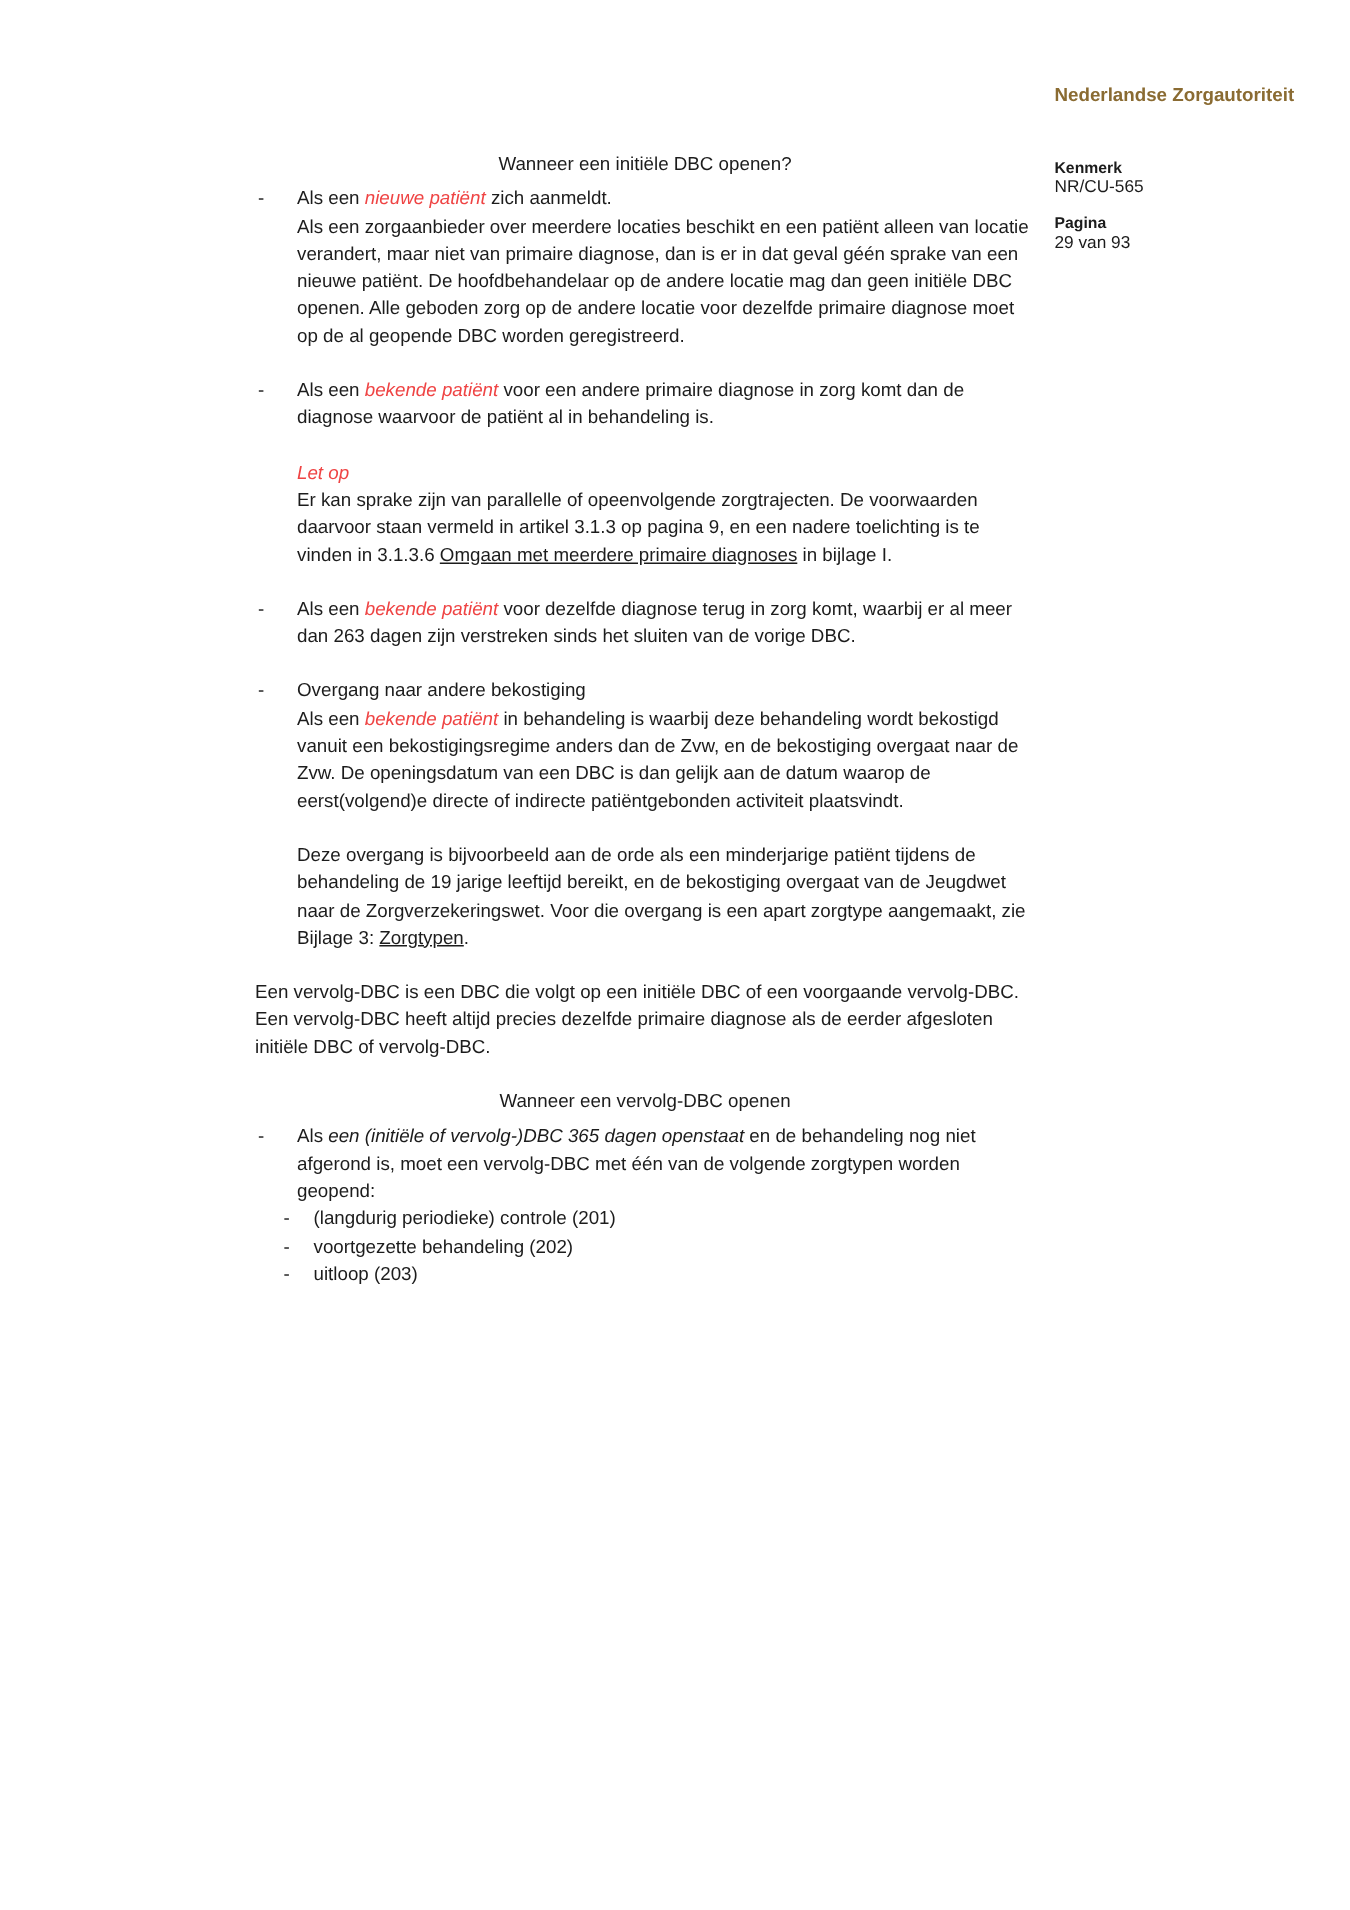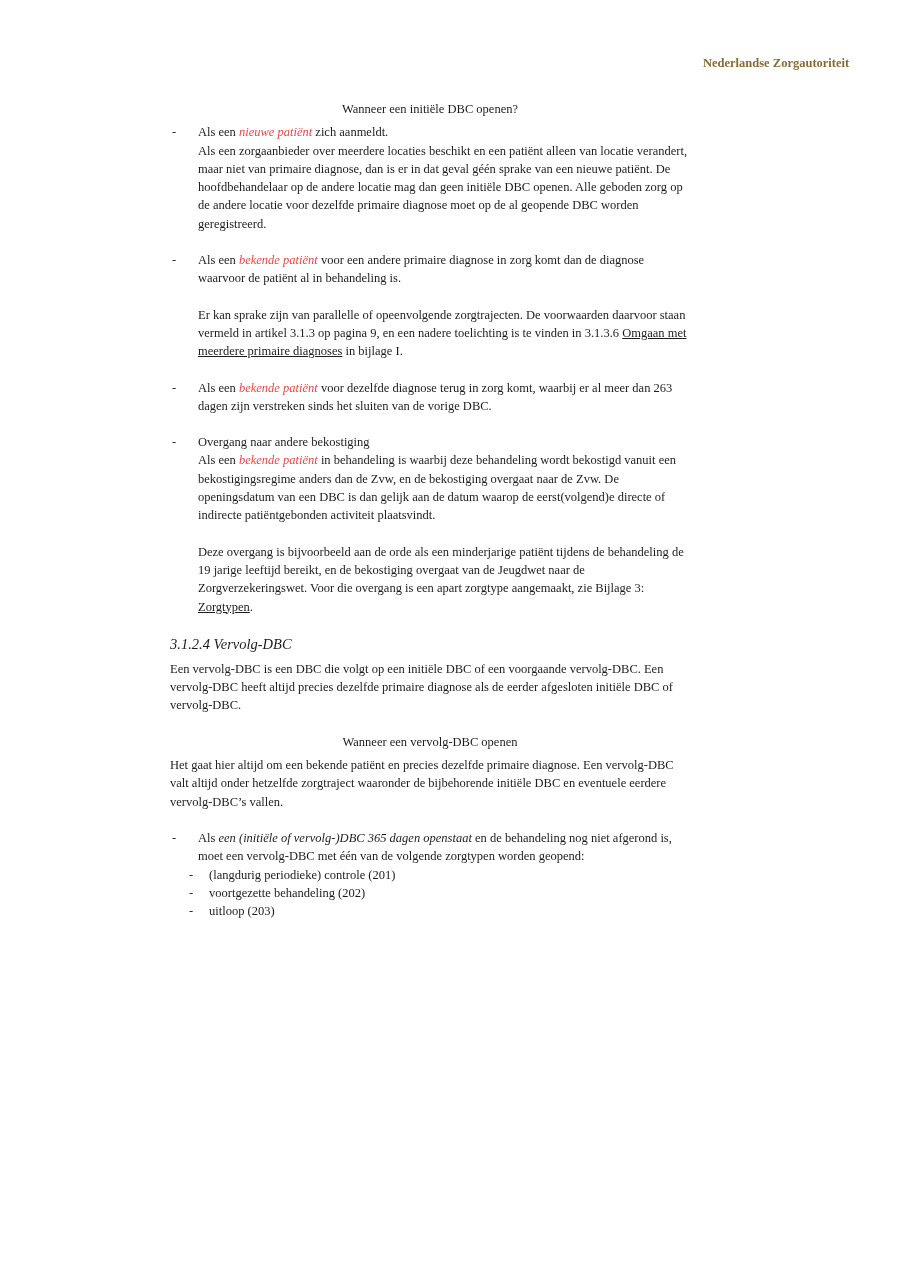--- a/index.html
+++ b/index.html
@@ -1,20 +1,20 @@
 <!DOCTYPE html>
 <html><head>
 <meta charset="utf-8">
 <style>
   html,body{margin:0;padding:0;background:#ffffff;}
   .page{
     position:relative;
     width:888px;height:1273px;
     background:#ffffff;
-    font-family:Liberation Serif, serif;
+    font-family:Liberation Sans, sans-serif;
     color:#1c1c1c;
     overflow:hidden;
   }
   .brand{
     position:absolute;left:703px;top:56px;
     font-size:12.5px;font-weight:bold;color:#8a6b32;
     white-space:nowrap;
   }
   .meta{position:absolute;left:703px;top:106px;}
   .meta-label{font-weight:bold;font-size:10.5px;line-height:13px;}
@@ -35,66 +35,71 @@
   .link{text-decoration:underline;color:#1c1c1c;cursor:pointer;}
   .sec-head{font-style:italic;font-size:14.5px;line-height:20px;margin-bottom:6px;}
 </style>
 </head>
 <body>
 
 <div class="page">
 
   <div class="brand">Nederlandse Zorgautoriteit</div>
 
+  <div class="meta">
+    <div class="meta-label">Kenmerk</div>
+    <div class="meta-value">NR/CU-565</div>
+    <div class="meta-label">Pagina</div>
+    <div class="meta-value">29 van 93</div>
+  </div>
 
   <div class="content">
 
     <div class="q-head">Wanneer een initiële DBC openen?</div>
 
     <div class="bullet blk">
       <span class="dash">-</span>
       <div>
         <div><span>Als een </span><span class="em-gray">nieuwe patiënt</span><span> zich aanmeldt.</span></div>
         <div>Als een zorgaanbieder over meerdere locaties beschikt en een patiënt alleen van locatie verandert, maar niet van primaire diagnose, dan is er in dat geval géén sprake van een nieuwe patiënt. De hoofdbehandelaar op de andere locatie mag dan geen initiële DBC openen. Alle geboden zorg op de andere locatie voor dezelfde primaire diagnose moet op de al geopende DBC worden geregistreerd.</div>
       </div>
     </div>
 
     <div class="bullet blk">
       <span class="dash">-</span>
       <div><span>Als een </span><span class="em-gray">bekende patiënt</span><span> voor een andere primaire diagnose in zorg komt dan de diagnose waarvoor de patiënt al in behandeling is.</span></div>
     </div>
 
     <div class="indent blk">
+      <div class="em-gray">Let op</div>
       <div><span>Er kan sprake zijn van parallelle of opeenvolgende zorgtrajecten. De voorwaarden daarvoor staan vermeld in artikel 3.1.3 op pagina 9, en een nadere toelichting is te vinden in 3.1.3.6 </span><span class="link">Omgaan met meerdere primaire diagnoses</span><span> in bijlage I.</span></div>
     </div>
 
     <div class="bullet blk">
       <span class="dash">-</span>
       <div><span>Als een </span><span class="em-gray">bekende patiënt</span><span> voor dezelfde diagnose terug in zorg komt, waarbij er al meer dan 263 dagen zijn verstreken sinds het sluiten van de vorige DBC.</span></div>
     </div>
 
     <div class="bullet blk">
       <span class="dash">-</span>
       <div>
         <div>Overgang naar andere bekostiging</div>
         <div><span>Als een </span><span class="em-gray">bekende patiënt</span><span> in behandeling is waarbij deze behandeling wordt bekostigd vanuit een bekostigingsregime anders dan de Zvw, en de bekostiging overgaat naar de Zvw. De openingsdatum van een DBC is dan gelijk aan de datum waarop de eerst(volgend)e directe of indirecte patiëntgebonden activiteit plaatsvindt.</span></div>
       </div>
     </div>
 
     <div class="indent blk">
       <div><span>Deze overgang is bijvoorbeeld aan de orde als een minderjarige patiënt tijdens de behandeling de 19 jarige leeftijd bereikt, en de bekostiging overgaat van de Jeugdwet naar de Zorgverzekeringswet. Voor die overgang is een apart zorgtype aangemaakt, zie Bijlage 3: </span><span class="link">Zorgtypen</span><span>.</span></div>
     </div>
 
-    <div class="sec-head">3.1.2.4 Vervolg-DBC</div>
 
     <div class="blk">Een vervolg-DBC is een DBC die volgt op een initiële DBC of een voorgaande vervolg-DBC. Een vervolg-DBC heeft altijd precies dezelfde primaire diagnose als de eerder afgesloten initiële DBC of vervolg-DBC.</div>
 
     <div class="q-head">Wanneer een vervolg-DBC openen</div>
 
-    <div class="blk">Het gaat hier altijd om een bekende patiënt en precies dezelfde primaire diagnose. Een vervolg-DBC valt altijd onder hetzelfde zorgtraject waaronder de bijbehorende initiële DBC en eventuele eerdere vervolg-DBC’s vallen.</div>
 
     <div class="bullet">
       <span class="dash">-</span>
       <div><span>Als </span><span class="em">een (initiële of vervolg-)DBC 365 dagen openstaat</span><span> en de behandeling nog niet afgerond is, moet een vervolg-DBC met één van de volgende zorgtypen worden geopend:</span></div>
     </div>
     <div class="subitem">
       <span class="dash">-</span>
       <span>(langdurig periodieke) controle (201)</span>
     </div>
     <div class="subitem">

